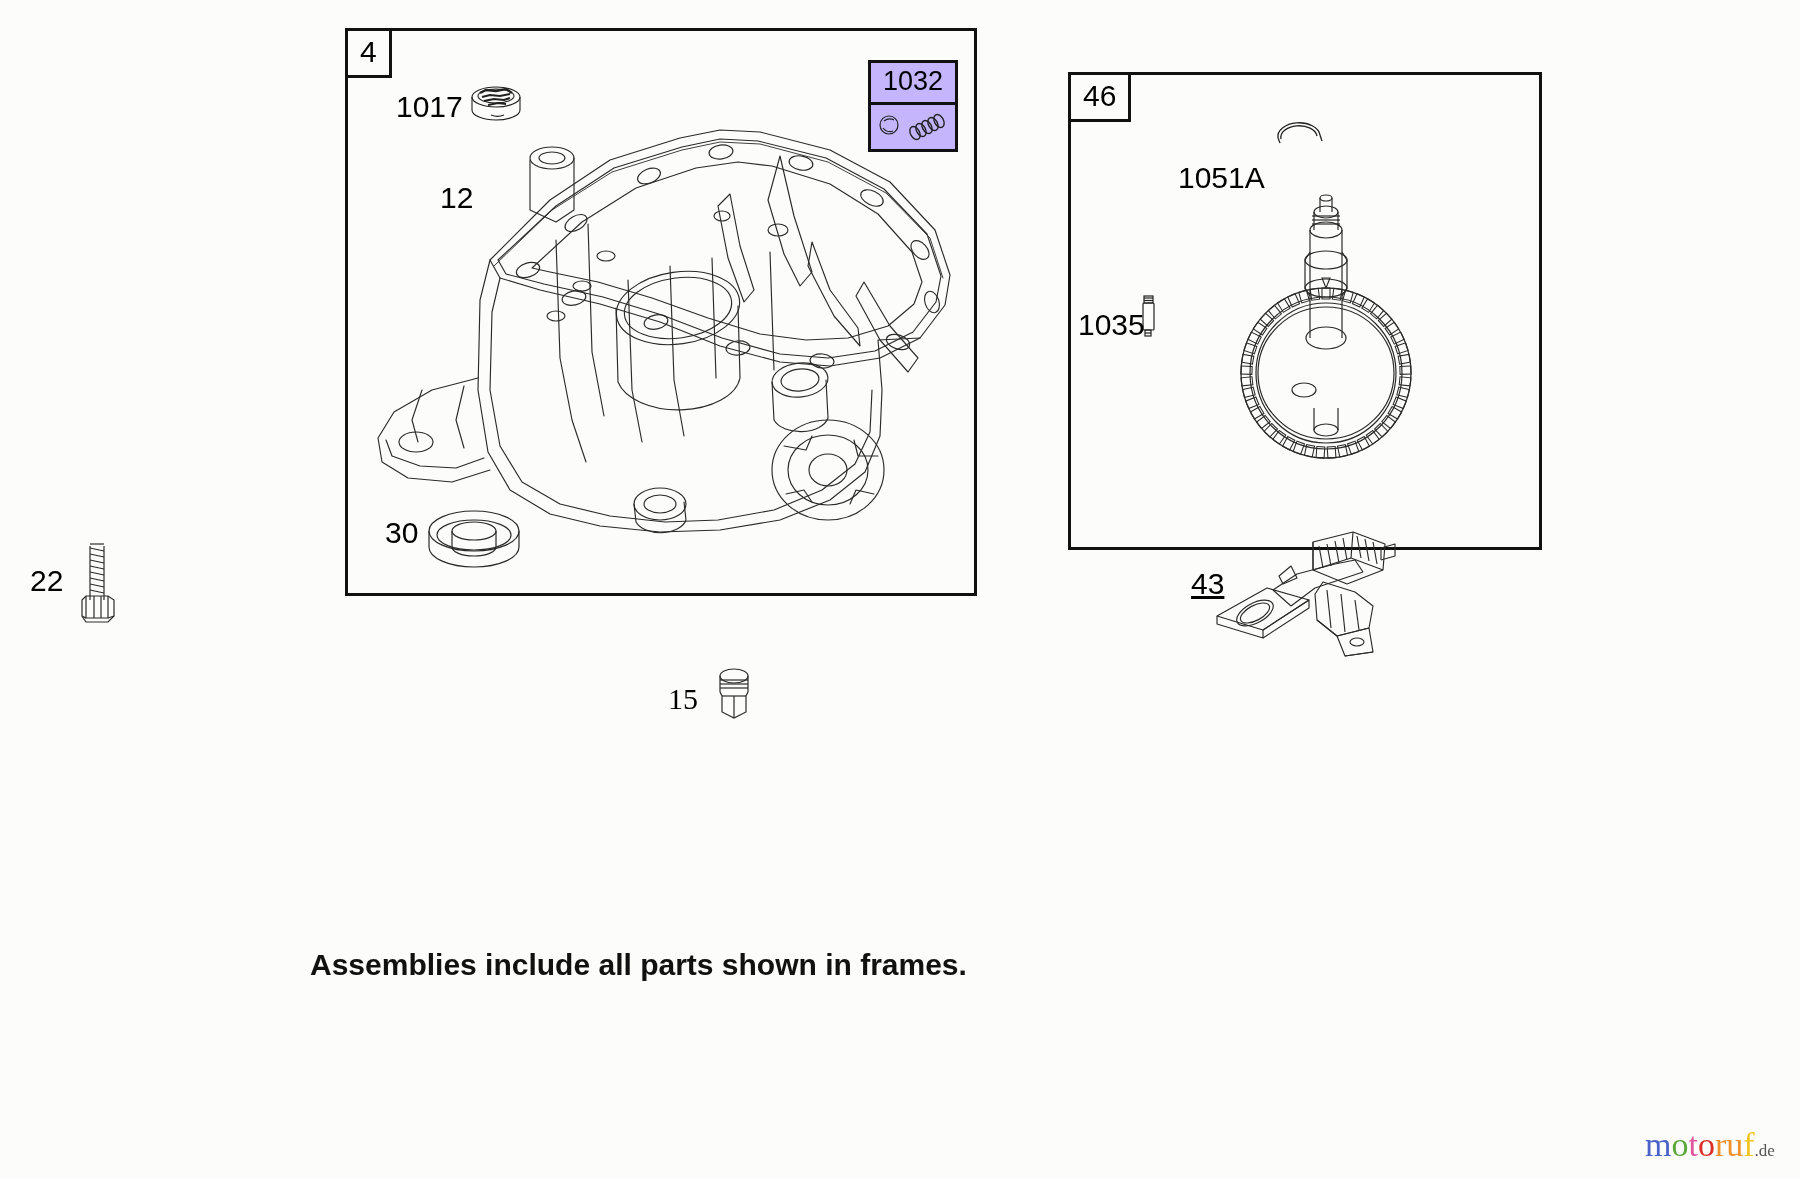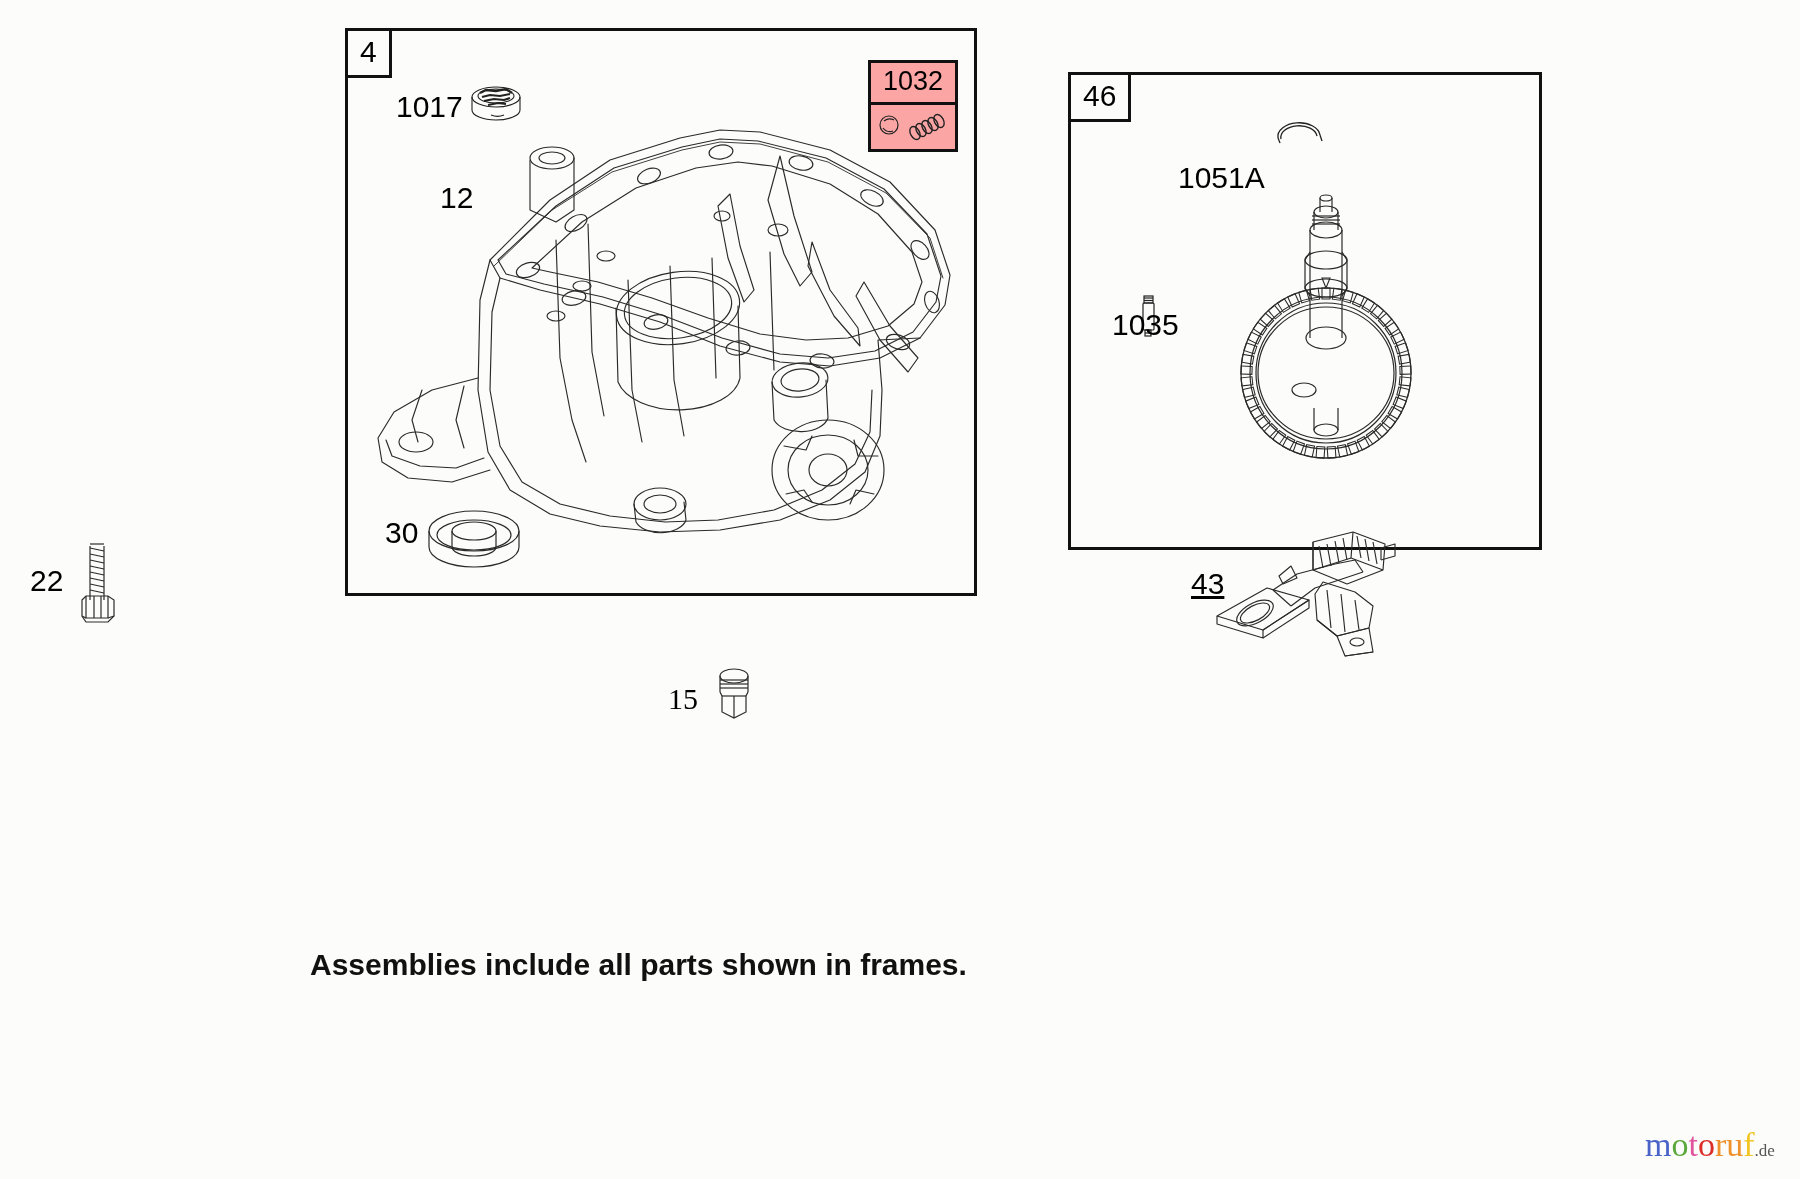--- a/index.html
+++ b/index.html
@@ -31,21 +31,21 @@
     font-size: 30px;
     line-height: 1;
     padding: 6px 12px 8px 12px;
     color: #000000;
     box-sizing: border-box;
     z-index: 4;
   }
   .inset-box {
     position: absolute;
     border: 3px solid #111111;
-    background: #fca5a5;
+    background: #c4b5fd;
     box-sizing: border-box;
     z-index: 5;
   }
   .inset-head {
     border-bottom: 3px solid #111111;
     text-align: center;
     font-size: 27px;
     padding: 3px 0 5px 0;
     color: #000000;
   }
@@ -446,21 +446,21 @@
               <path d="M-4 -85 L-4 -74 L4 -74 L4 -85 Z"></path>
             </g>
           <g transform="rotate(352)">
               <path d="M-4 -85 L-4 -74 L4 -74 L4 -85 Z"></path>
             </g>
         </g>
       </g>
     </svg>
   </div>
 
-  <div class="plabel" style="left:1078px; top:310px;margin-left:34px;">1035</div>
+  <div class="plabel" style="left:1078px; top:310px;">1035</div>
 
   <div class="art" style="left:1138px; top:292px;">
     <svg width="22" height="50" viewBox="0 0 22 50">
       <g fill="none" stroke="#222" stroke-width="1.2">
         <rect x="5" y="11" width="11" height="27" rx="1"></rect>
         <rect x="6" y="4" width="9" height="7"></rect>
         <path d="M6 6 L15 6"></path>
         <path d="M6 8.5 L15 8.5"></path>
         <rect x="7" y="38" width="6" height="6"></rect>
         <path d="M7 41 L13 41"></path>

